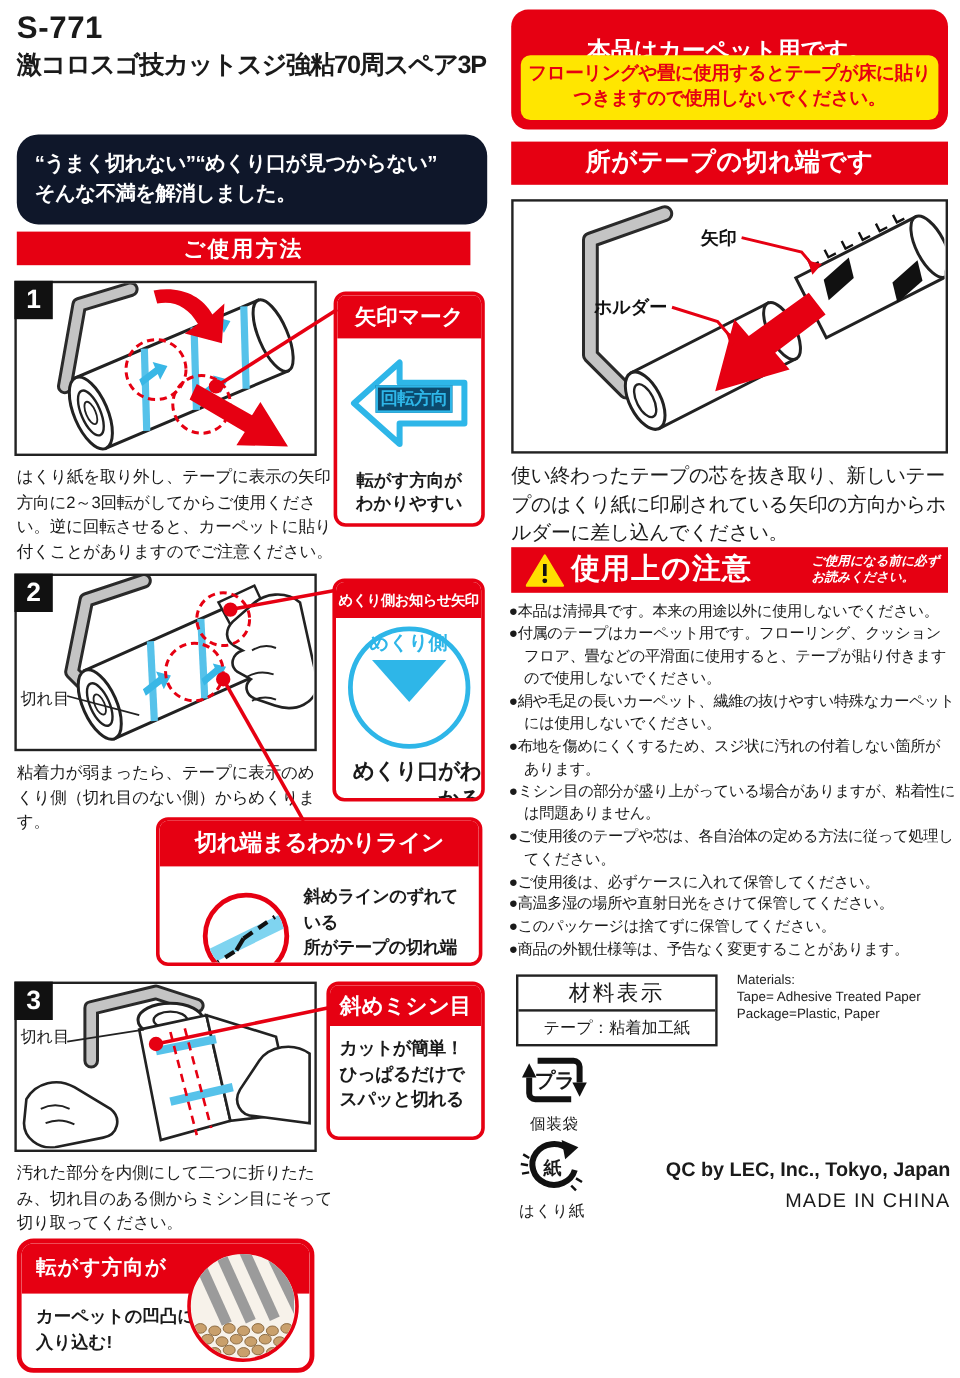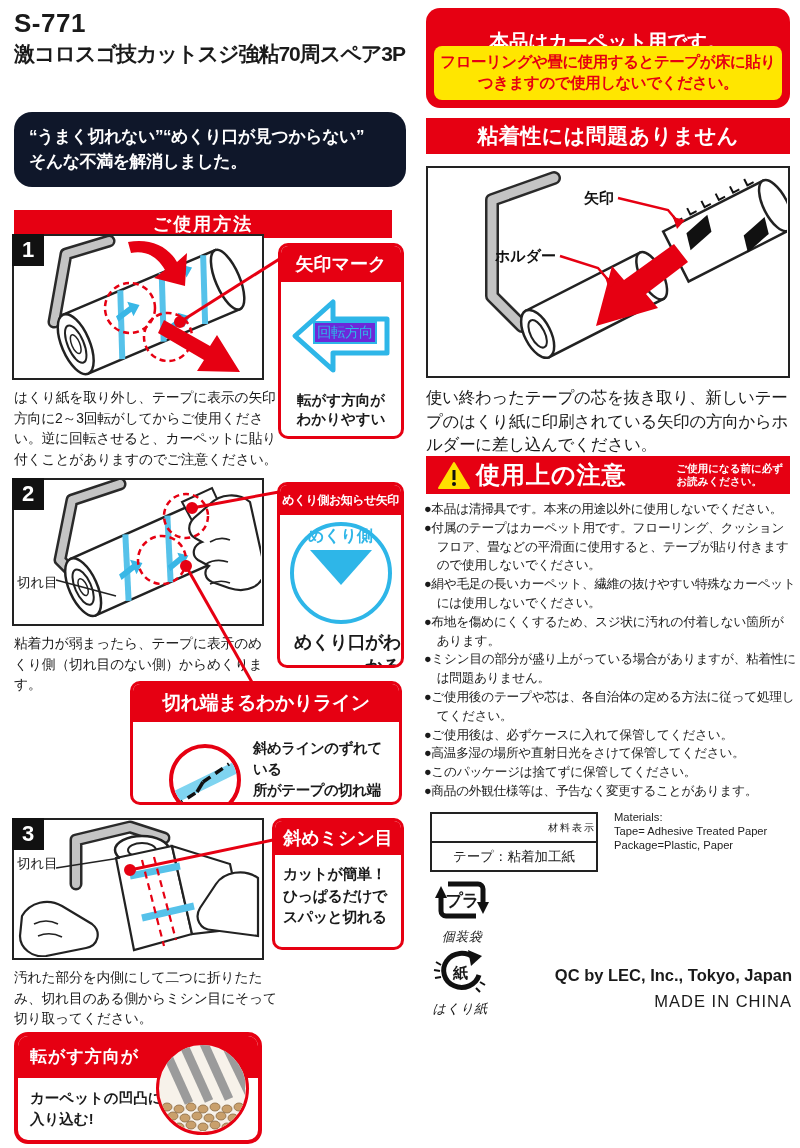--- a/index.html
+++ b/index.html
@@ -9,36 +9,36 @@
   .abs { position:absolute; }
   .preline { white-space:pre-line; }
 
   
   .product-code { left:14px; top:8px; font-size:26px; font-weight:700; letter-spacing:0.5px; }
   .product-title { left:14px; top:40px; font-size:21px; font-weight:700; letter-spacing:-1px; white-space:nowrap; }
   .tagline { left:14px; top:97px; width:392px; height:75px; background:#0f172a; border-radius:18px;
              color:#fff; font-weight:700; font-size:17px; line-height:25px; padding:12px 15px; letter-spacing:-0.5px;margin-top:15px; }
 
   .red-bar { background:#e60012; color:#fff; font-weight:700; text-align:center; }
-  .usage-bar { left:14px; top:193px; width:378px; height:28px; font-size:18px; line-height:28px; letter-spacing:2px;margin-top:17px; }
+  .usage-bar { left:14px; top:193px; width:378px; height:28px; font-size:18px; line-height:28px; letter-spacing:2px; }
 
   .illo { border:2.5px solid #222; background:#fff; }
   .num { background:#111; color:#fff; font-weight:700; font-size:22px; width:32px; height:32px;
          line-height:32px; text-align:center; z-index:5; }
 
   .callout { border:3px solid #e60012; border-radius:10px; background:#fff; overflow:hidden; z-index:4; }
   .callout-h { background:#e60012; color:#fff; font-weight:700; text-align:center; }
 
   .s1-illo { left:12px; top:234px; width:252px; height:146px; }
   .s1-num  { left:12px; top:234px; }
   .s1-callout { left:278px; top:243px; width:126px; height:196px; }
   .s1-callout .callout-h { height:36px; font-size:18px; line-height:36px; }
   .arrow-wrap { position:relative; width:104px; margin:8px auto 0; }
   .arrow-label { position:absolute; left:24px; top:31px; border:2.5px solid #2eb6e8; color:#2eb6e8;
-                 background:#6d28d9; font-size:14.5px; font-weight:400; padding:0 2px; letter-spacing:-0.5px; white-space:nowrap; }
+                 background:#0c4a6e; font-size:14.5px; font-weight:700; padding:0 2px; letter-spacing:-0.5px; white-space:nowrap; }
   .s1-desc { margin-top:5px; text-align:center; font-size:14.5px; line-height:19px; font-weight:700; }
   .step-text { font-size:13.8px; line-height:20.6px; letter-spacing:-0.2px; }
   .s1-text { left:14px; top:388px; width:266px; }
 
   .s2-illo { left:12px; top:478px; width:252px; height:148px; }
   .s2-num  { left:12px; top:478px; }
   .cut-label { font-size:13.5px; color:#1a1a1a; z-index:6; }
   .s2-cut { left:17px; top:574px; }
   .s2-callout { left:277px; top:482px; width:127px; height:186px; }
   .s2-callout .callout-h { height:30px; font-size:12px; line-height:30px; letter-spacing:-0.5px; }
@@ -77,37 +77,37 @@
   .notice-title { text-align:center; color:#fff; font-weight:700; font-size:19.5px; margin-top:20px; }
   .notice-yellow { position:absolute; left:8px; right:8px; top:38px; bottom:8px; background:#ffe600;
                    border-radius:8px; color:#e60012; font-weight:700; font-size:15.5px; line-height:21px;
                    text-align:center; padding:5px 4px; letter-spacing:-0.5px; }
   .replace-bar { left:426px; top:118px; width:364px; height:36px; font-size:21px; line-height:36px; letter-spacing:0.5px; }
   .replace-illo { left:426px; top:166px; width:364px; height:212px; }
   .replace-text { left:426px; top:386px; width:368px; font-size:16.5px; line-height:23.5px; letter-spacing:-0.3px; }
 
   .prec-bar { left:426px; top:456px; width:364px; height:38px; background:#e60012; }
   .prec-title { position:absolute; left:50px; top:2px; color:#fff; font-weight:700; font-size:24px; line-height:34px; letter-spacing:1px; }
-  .prec-sub { position:absolute; right:7px; top:6px; color:#fff; font-size:10.5px; line-height:13px; font-weight:700; text-align:left; }
+  .prec-sub { position:absolute; right:7px; top:6px; color:#fff; font-size:10.5px; line-height:13px; font-weight:700; text-align:left;font-style:italic; }
   .warn-icon { position:absolute; left:12px; top:5px; }
   .prec-list { left:424px; top:500px; width:372px; font-size:12.7px; line-height:18.8px; letter-spacing:-0.3px; }
   .prec-list div { padding-left:1em; text-indent:-1em; }
 
   .mat-table { left:430px; top:812px; width:168px; border:2px solid #222; text-align:center; background:#fff; }
-  .mat-h { font-size:10px; line-height:27px; border-bottom:2px solid #222; letter-spacing:2px;text-align:right; }
+  .mat-h { font-size:18px; line-height:27px; border-bottom:2px solid #222; letter-spacing:2px; }
   .mat-v { font-size:13.5px; line-height:27px; }
   .mat-en { left:614px; top:810px; width:180px; font-size:11.2px; line-height:14px; color:#222; }
 
   .recycle { text-align:center; width:64px; }
   .rec-pla { left:430px; top:876px; }
   .rec-paper { left:428px; top:948px; }
   .rec-glyph { position:relative; width:56px; height:48px; margin:0 auto; }
   .rec-char { position:absolute; left:0; right:0; top:13px; font-weight:700; font-size:17px; letter-spacing:-1px; }
   .rec-char.paper { top:16px; font-size:15px; }
-  .rec-label { font-size:13px; margin-top:4px; letter-spacing:0.5px;font-style:italic; }
+  .rec-label { font-size:13px; margin-top:4px; letter-spacing:0.5px; }
 
   .footer-qc { left:470px; top:966px; width:322px; text-align:right; font-weight:700; font-size:16.5px; }
   .footer-origin { left:470px; top:992px; width:322px; text-align:right; font-size:16.5px; letter-spacing:1px; }
 
   .overlay { left:0; top:0; width:800px; height:1148px; pointer-events:none; z-index:9; }
 </style>
 </head>
 <body>
 
 <div class="page">
@@ -280,21 +280,21 @@
         </g>
       </svg>
     </div>
   </div>
 
   <div class="abs notice">
     <div class="notice-title">本品はカーペット用です。</div>
     <div class="notice-yellow">フローリングや畳に使用するとテープが床に貼りつきますので使用しないでください。</div>
   </div>
 
-  <div class="abs red-bar replace-bar">粘着性には問題ありません</div>
+  <div class="abs red-bar replace-bar">所がテープの切れ端です</div>
 
   <div class="abs illo replace-illo">
     <svg width="359" height="207" viewBox="0 0 359 207">
       <path d="M126 10 L64 32 L64 128 L94 158" fill="none" stroke="#2a2a2a" stroke-width="14" stroke-linejoin="round" stroke-linecap="round"></path>
       <path d="M126 10 L64 32 L64 128 L94 158" fill="none" stroke="#c4c4c4" stroke-width="9" stroke-linejoin="round" stroke-linecap="round"></path>
       <g transform="rotate(-27 168 135)">
         <rect x="102" y="110" width="128" height="52" fill="#fff" stroke="#222" stroke-width="2.5"></rect>
         <ellipse cx="230" cy="136" rx="11" ry="26" fill="#fff" stroke="#222" stroke-width="2.5"></ellipse>
         <ellipse cx="102" cy="136" rx="13" ry="26" fill="#fff" stroke="#222" stroke-width="2.5"></ellipse>
         <ellipse cx="102" cy="136" rx="7" ry="15" fill="none" stroke="#222" stroke-width="2"></ellipse>

